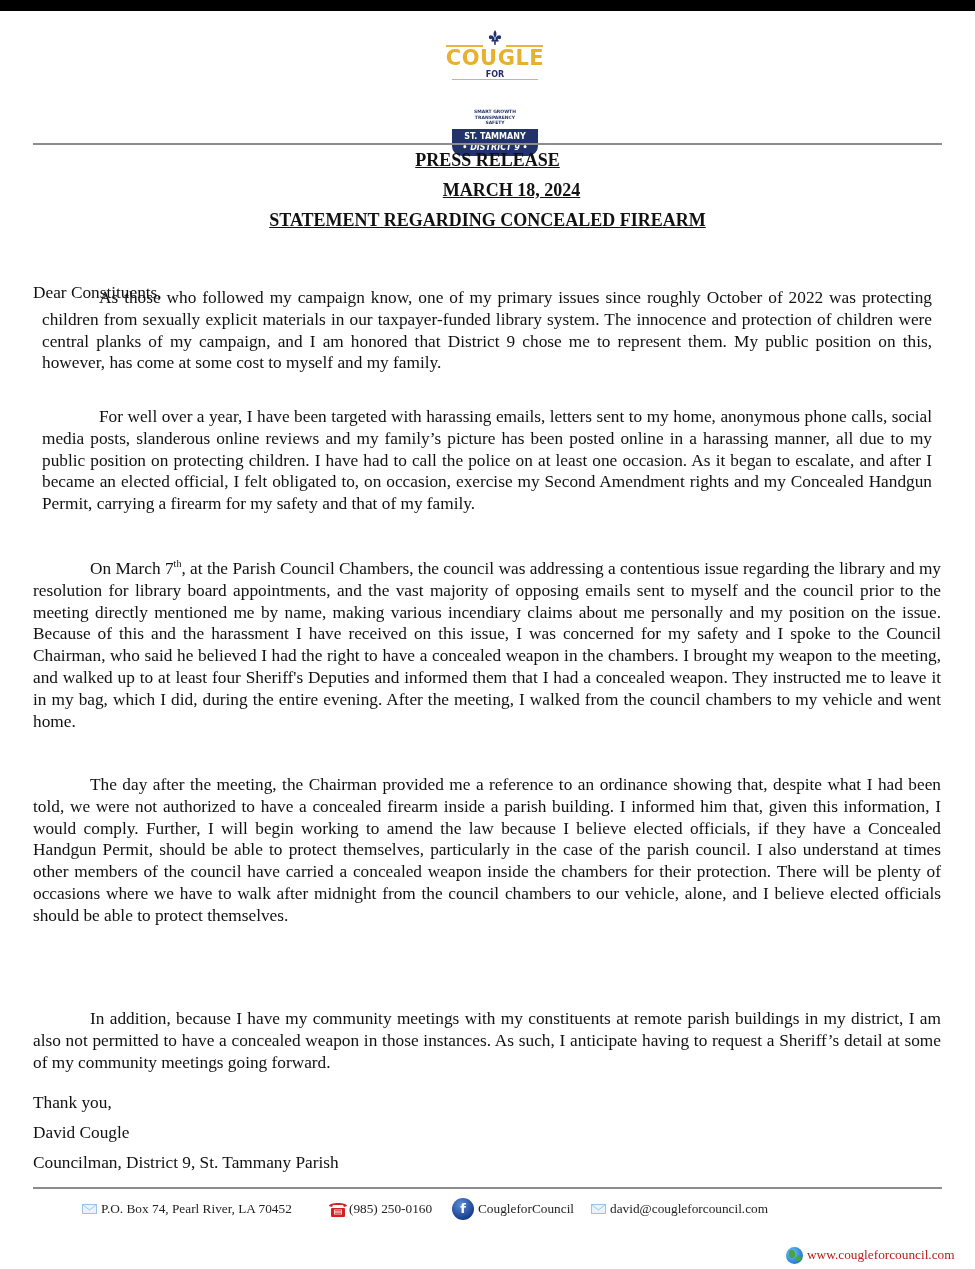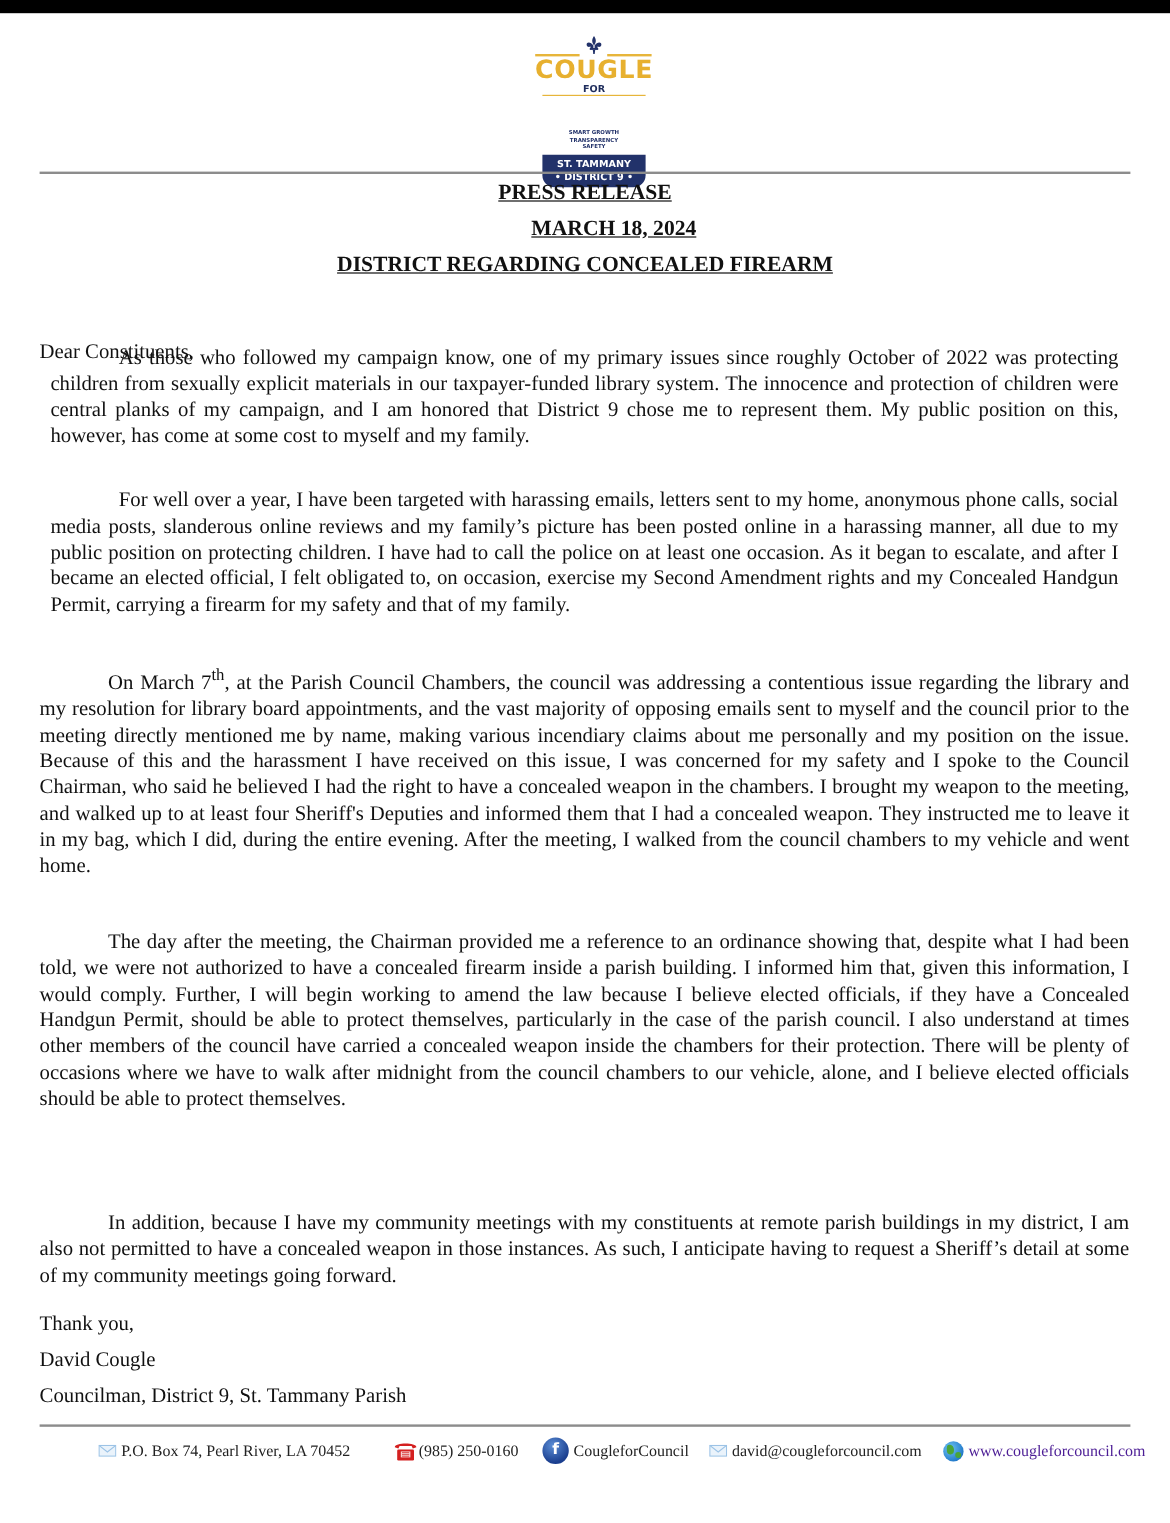--- a/index.html
+++ b/index.html
@@ -26,21 +26,21 @@
     font-family: "DejaVu Sans", sans-serif; font-weight: bold; font-size: 8px;
     color: #1f2d5c; line-height: 9px;
   }
   .logo .r3 { left: 12px; top: 49px; width: 86px; height: 1px; }
   .logo .banner {
     position: absolute; left: 12px; top: 51px; width: 86px; height: 27px;
     background: #22326a; border-radius: 0 0 10px 10px;
     color: #fff; text-align: center; font-family: "DejaVu Sans", sans-serif; font-weight: bold; margin-top: 48px;
   }
   .logo .banner .b1 { font-size: 8px; line-height: 11px; margin-top: 2px; }
-  .logo .banner .b2 { font-size: 8px; line-height: 11px; }
+  .logo .banner .b2 { font-size: 8px; line-height: 11px; font-style: italic; }
   .logo .tag {
     position: absolute; left: 0; top: 79px; width: 110px; text-align: center;
     font-family: "DejaVu Sans", sans-serif; font-weight: bold; font-size: 4.5px; line-height: 5.5px;
     color: #22326a;
   }
 
   .hr { position: absolute; height: 2px; background: #8c8c8c; }
   .hr-top { left: 33px; top: 143px; width: 909px; }
   .hr-bottom { left: 33px; top: 1187px; width: 909px; }
 
@@ -57,21 +57,21 @@
 
   .para {
     position: absolute; font-size: 17.3px; line-height: 21.8px; text-align: justify;
     text-indent: 57px;
   }
   .p1 { left: 42px; width: 890px; top: 287px; }
   .p2 { left: 42px; width: 890px; top: 406px; }
   .p3 { left: 33px; width: 908px; top: 558px; text-indent: 57px; }
   .p4 { left: 33px; width: 908px; top: 774px; }
   .p5 { left: 33px; width: 908px; top: 969px; margin-top: 39px; }
-  .para sup { font-size: 14px; line-height: 0; vertical-align: super; margin-top: 48px; }
+  .para sup { font-size: 10px; line-height: 0; vertical-align: super; margin-top: 48px; }
 
   .closing1 { left: 33px; top: 1049px; }
   .closing2 { left: 33px; top: 1079px; }
   .closing3 { left: 33px; top: 1109px; }
 
   
   .footer {
     position: absolute; left: 0; top: 1198px; width: 975px; height: 22px;
     font-size: 13.3px; line-height: 22px; color: #222;
   }
@@ -110,21 +110,21 @@
     <div>SMART GROWTH</div>
     <div>TRANSPARENCY</div>
     <div>SAFETY</div>
   </div>
 </div>
 
 <div class="hr hr-top"></div>
 
 <div class="heading h1">PRESS RELEASE</div>
 <div class="heading h2">MARCH 18, 2024</div>
-<div class="heading h3">DISTRICT REGARDING CONCEALED FIREARM</div>
+<div class="heading h3">STATEMENT REGARDING CONCEALED FIREARM</div>
 
 <div class="text salutation">Dear Constituents,</div>
 
 <div class="para p1">As those who followed my campaign know, one of my primary issues since roughly October of 2022 was protecting children from sexually explicit materials in our taxpayer-funded library system.  The innocence and protection of children were central planks of my campaign, and I am honored that District 9 chose me to represent them.  My public position on this, however, has come at some cost to myself and my family.</div>
 <div class="para p2">For well over a year, I have been targeted with harassing emails, letters sent to my home, anonymous phone calls, social media posts, slanderous online reviews and my family’s picture has been posted online in a harassing manner, all due to my public position on protecting children.  I have had to call the police on at least one occasion.  As it began to escalate, and after I became an elected official, I felt obligated to, on occasion, exercise my Second Amendment rights and my Concealed Handgun Permit, carrying a firearm for my safety and that of my family.</div>
 <div class="para p3"><span>On March 7</span><sup>th</sup><span>, at the Parish Council Chambers, the council was addressing a contentious issue regarding the library and my resolution for library board appointments, and the vast majority of opposing emails sent to myself and the council prior to the meeting directly mentioned me by name, making various incendiary claims about me personally and my position on the issue.  Because of this and the harassment I have received on this issue, I was concerned for my safety and I spoke to the Council Chairman, who said he believed I had the right to have a concealed weapon in the chambers.  I brought my weapon to the meeting, and walked up to at least four Sheriff's Deputies and informed them that I had a concealed weapon.  They instructed me to leave it in my bag, which I did, during the entire evening.  After the meeting, I walked from the council chambers to my vehicle and went home.</span></div>
 <div class="para p4">The day after the meeting, the Chairman provided me a reference to an ordinance showing that, despite what I had been told, we were not authorized to have a concealed firearm inside a parish building.  I informed him that, given this information, I would comply.  Further, I will begin working to amend the law because I believe elected officials, if they have a Concealed Handgun Permit, should be able to protect themselves, particularly in the case of the parish council.  I also understand at times other members of the council have carried a concealed weapon inside the chambers for their protection.  There will be plenty of occasions where we have to walk after midnight from the council chambers to our vehicle, alone, and I believe elected officials should be able to protect themselves.</div>
 <div class="para p5">In addition, because I have my community meetings with my constituents at remote parish buildings in my district, I am also not permitted to have a concealed weapon in those instances.  As such, I anticipate having to request a Sheriff’s detail at some of my community meetings going forward.</div>
 
 <div class="text closing1">Thank you,</div>
@@ -154,17 +154,17 @@
     <span class="ico fb">f</span>
     <span>CougleforCouncil</span>
   </a>
   <a class="item" style="left:559px; text-decoration:none; color:#222;">
     <svg class="ico env" viewBox="0 0 15 10">
       <rect x="0.5" y="0.5" width="14" height="9" fill="#eaf3fb" stroke="#9cc3e6"></rect>
       <path d="M0.5 0.5 L7.5 6 L14.5 0.5" fill="none" stroke="#9cc3e6"></path>
     </svg>
     <span>david@cougleforcouncil.com</span>
   </a>
-  <a class="item" style="left:754px; text-decoration:none; color:#4c1d95;">
+  <a class="item" style="left:754px; text-decoration:none; color:#b91c1c;margin-top:46px;">
     <span class="ico globe"></span>
     <span>www.cougleforcouncil.com</span>
   </a>
 </div>
 
 </body></html>

